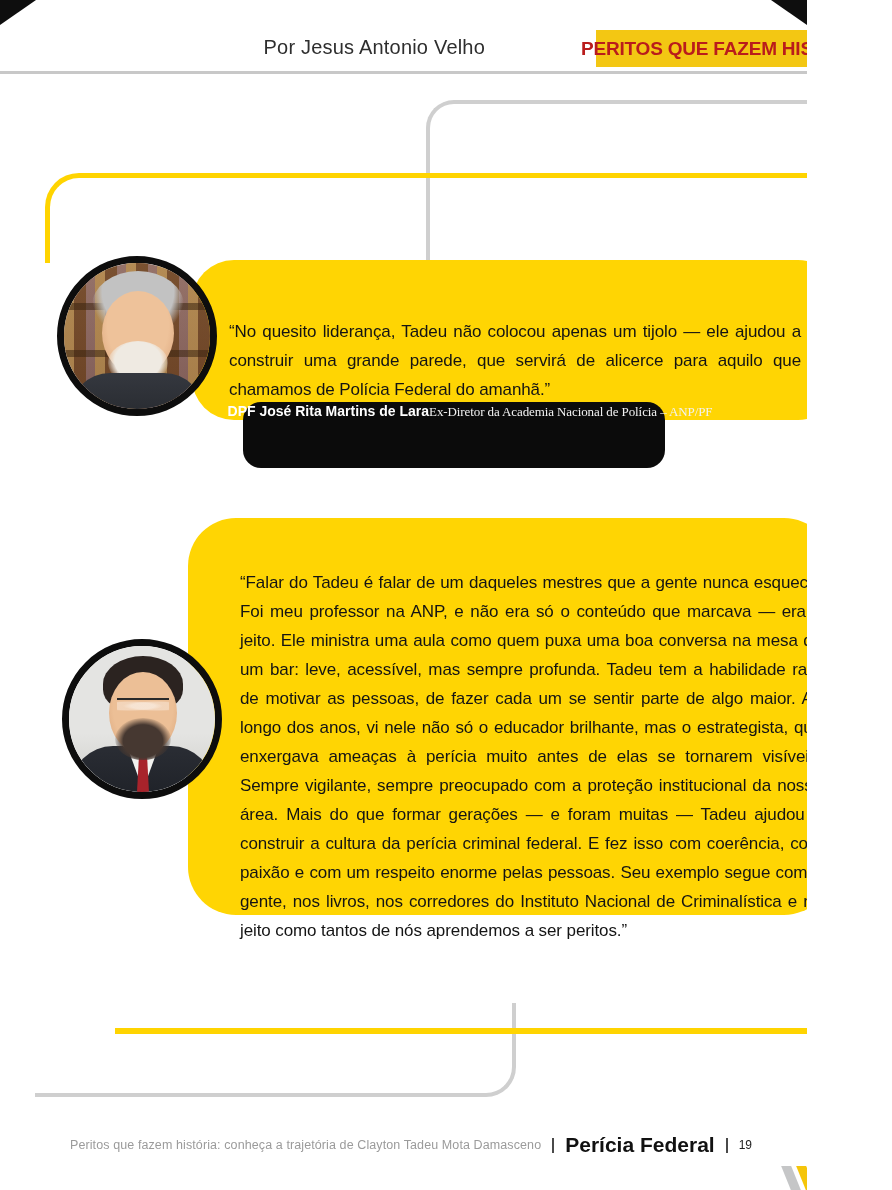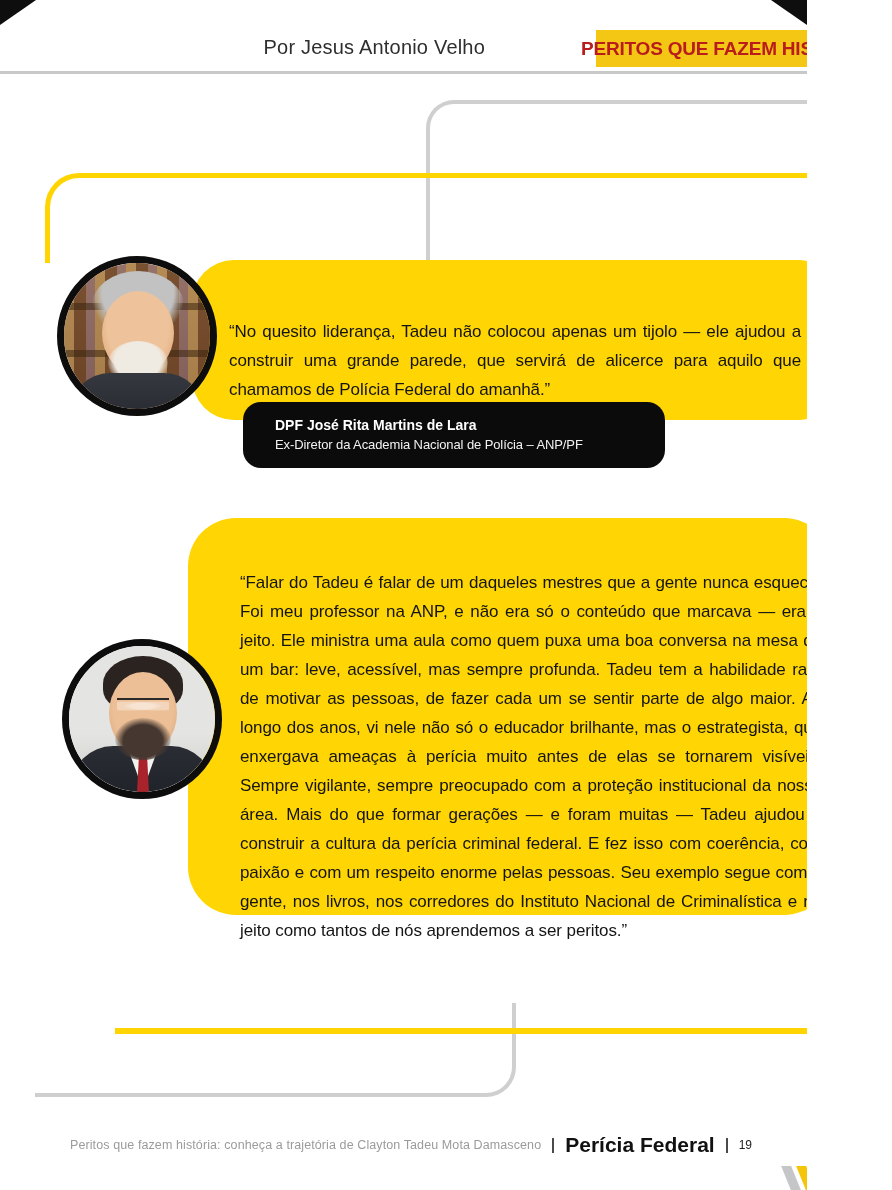--- a/index.html
+++ b/index.html
@@ -45,26 +45,26 @@
   .bubble1{left:192px;top:260px;width:648px;height:160px;border-radius:42px;}
   .bubble2{left:188px;top:518px;width:644px;height:397px;border-radius:48px;}
   .quote-text{
     position:absolute;z-index:4;font-size:17px;line-height:29px;color:#141414;
     text-align:justify;letter-spacing:-0.1px;
   }
   .quote-text.q1{left:229px;top:297px;width:572px;margin-top:20px;}
   .quote-text.q2{left:240px;top:551px;width:582px;}
   .attribution{
     position:absolute;background:#0b0b0b;border-radius:18px;z-index:5;
-    display:flex;flex-direction:column;justify-content:center;padding-left:32px;box-sizing:border-box;
+    display:flex;flex-direction:row;justify-content:center;padding-left:32px;box-sizing:border-box;
   }
   .attr1{left:243px;top:402px;width:422px;height:66px;}
   .attr2{left:243px;top:903px;width:420px;height:74px;}
   .attr-name{color:#ffffff;font-weight:bold;font-size:14px;line-height:19px;white-space:nowrap;}
-  .attr-role{color:#f2f2f2;font-size:13px;line-height:19px;white-space:nowrap;letter-spacing:-0.1px;}
+  .attr-role{color:#f2f2f2;font-size:13px;line-height:19px;white-space:nowrap;letter-spacing:-0.1px;font-family:Liberation Serif, serif;}
   
   .photo{
     position:absolute;border-radius:50%;border:7px solid #0d0d0d;overflow:hidden;z-index:6;
   }
   .photo1{left:57px;top:256px;width:146px;height:146px;}
   .photo2{left:62px;top:639px;width:146px;height:146px;}
   .photo .layer{position:absolute;inset:0;}
   
   .p1-bg{
     background:

